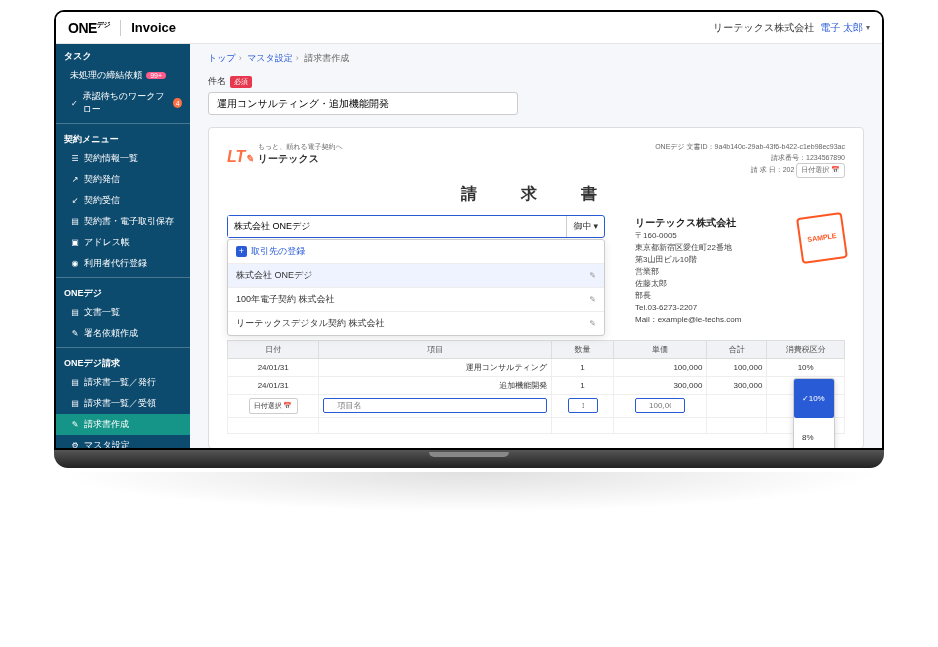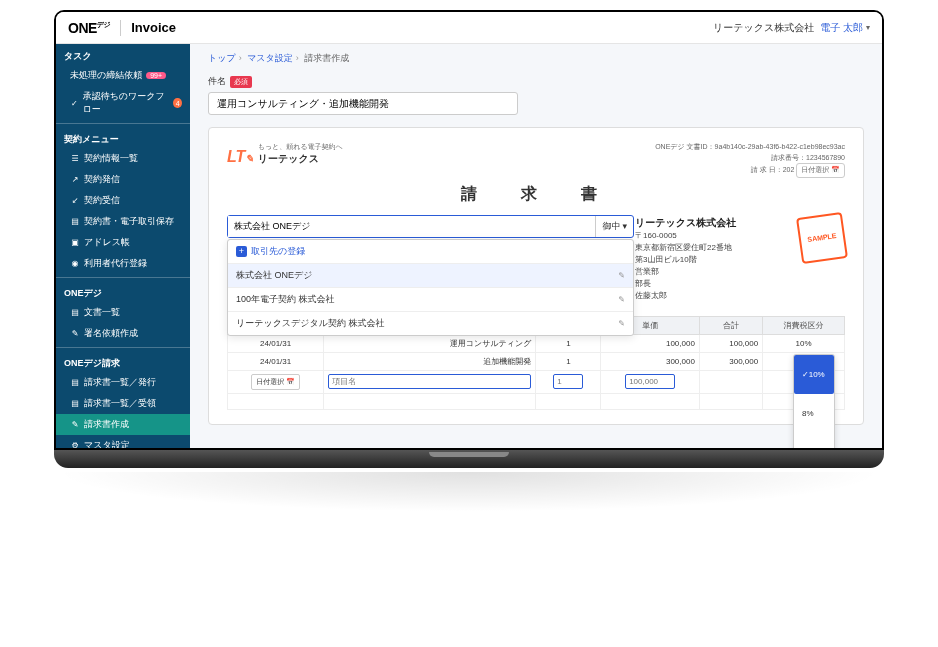--- a/index.html
+++ b/index.html
@@ -32,42 +32,42 @@
 .req{background:#e8384f;color:#fff;font-size:7px;padding:1px 4px;border-radius:2px;margin-left:4px}
 .subject{width:310px;padding:5px 8px;border:1px solid #ccc;border-radius:3px;font-size:10px;background:#fff}
 .doc{background:#fff;border:1px solid #ddd;border-radius:4px;margin-top:12px;padding:14px 18px;position:relative}
 .doc-head{display:flex;align-items:flex-start}
 .lt-logo{display:flex;align-items:flex-end}
 .lt-mark{color:#ff7043;font-size:16px;font-weight:700;font-style:italic;margin-right:4px}
 .lt-text{font-size:7px;color:#666}
 .lt-name{font-size:10px;font-weight:700;color:#333}
 .doc-meta{margin-left:auto;text-align:right;font-size:7px;color:#666;line-height:1.5}
 .doc-title{text-align:center;font-size:16px;font-weight:700;letter-spacing:14px;margin:6px 0 10px}
-.parties{display:flex;gap:1px;position:relative}
+.parties{display:flex;gap:30px;position:relative}
 .left-party{flex:1;position:relative}
 .client-input{width:100%;display:flex;border:1.5px solid #2a5bd7;border-radius:3px;background:#fff}
 .client-input input{flex:1;border:none;padding:4px 6px;font-size:9px;outline:none}
 .suffix{padding:4px 6px;font-size:9px;border-left:1px solid #ccc;display:flex;align-items:center;gap:2px;cursor:pointer}
 .dropdown{position:absolute;top:24px;left:0;right:0;background:#fff;border:1px solid #ccc;border-radius:3px;box-shadow:0 2px 8px rgba(0,0,0,.1);z-index:10}
 .dd-add{padding:5px 8px;color:#2a5bd7;font-size:9px;display:flex;align-items:center;gap:4px;cursor:pointer}
 .dd-plus{background:#2a5bd7;color:#fff;width:11px;height:11px;border-radius:2px;display:inline-flex;align-items:center;justify-content:center;font-size:9px}
 .dd-item{padding:5px 8px;font-size:9px;display:flex;align-items:center;cursor:pointer;border-top:1px solid #eee}
 .dd-item.sel{background:#eef3ff}
 .pencil{margin-left:auto;color:#999;font-size:8px}
 .right-party{width:210px;position:relative;font-size:8px;color:#444;line-height:1.5}
 .seal{position:absolute;right:0;top:0;width:46px;height:46px;border:2px solid #ff5722;border-radius:4px;display:flex;align-items:center;justify-content:center;color:#ff5722;font-size:7px;transform:rotate(-8deg);font-weight:700}
 .rp-name{font-size:10px;font-weight:600;color:#222}
 .cal-btn{display:inline-flex;align-items:center;border:1px solid #ccc;border-radius:3px;padding:1px 4px;font-size:7px;gap:2px;background:#fff}
 table.items{width:100%;border-collapse:collapse;margin-top:14px;font-size:8px}
 table.items th{background:#f0f2f5;padding:3px 4px;border:1px solid #ddd;font-weight:500;color:#555}
 table.items td{padding:3px 4px;border:1px solid #eee;text-align:center}
 table.items td.l{text-align:right}
 table.items td.r{text-align:right}
 .new-row td{padding:4px}
-.new-row input{width:100%;border:1px solid #2a5bd7;border-radius:2px;padding:2px 3px;font-size:8px}
+.new-row input{width:100%;border:1px solid #2a5bd7;border-radius:2px;padding:2px 13px;font-size:8px}
 .date-btn{border:1px solid #ccc;border-radius:2px;padding:2px 4px;font-size:7px;display:inline-flex;align-items:center;gap:2px;background:#fff}
 .tax-pop{position:absolute;right:10px;background:#fff;border:1px solid #ccc;border-radius:3px;box-shadow:0 2px 6px rgba(0,0,0,.15);font-size:8px;z-index:5}
 .tax-pop div{padding:15px 8px;cursor:pointer}
 .tax-pop div.sel{background:#2a5bd7;color:#fff;border-radius:2px}
 .tax-col{position:relative}
 .base{height:18px;background:linear-gradient(#555,#222);border-radius:0 0 14px 14px;position:relative}
 .notch{position:absolute;left:50%;top:2px;transform:translateX(-50%);width:80px;height:5px;background:#888;border-radius:0 0 6px 6px}
 .shadow{height:40px;background:radial-gradient(ellipse at top,rgba(0,0,0,.12),transparent 70%);margin-top:4px}
 </style>
 </head>
@@ -214,22 +214,24 @@
                   </div>
             </div>
           </div>
           <div class="right-party">
             <div class="seal">SAMPLE</div>
             <div class="rp-name">リーテックス株式会社</div>
                 <div>〒160-0005</div>
                 <div>東京都新宿区愛住町22番地</div>
                 <div>第3山田ビル10階</div>
                 <div>営業部</div>
+                <div>佐藤太郎</div>
                 <div>部長</div>
-                <div>佐藤太郎</div>
+                <div>Tel.03-6273-2207</div>
+                <div>Mail：example@le-techs.com</div>
           </div>
         </div>
 
         <div style="position:relative">
         <table class="items">
           <tbody>
                   <tr>
             <th>日付</th>
             <th>項目</th>
             <th>数量</th>

